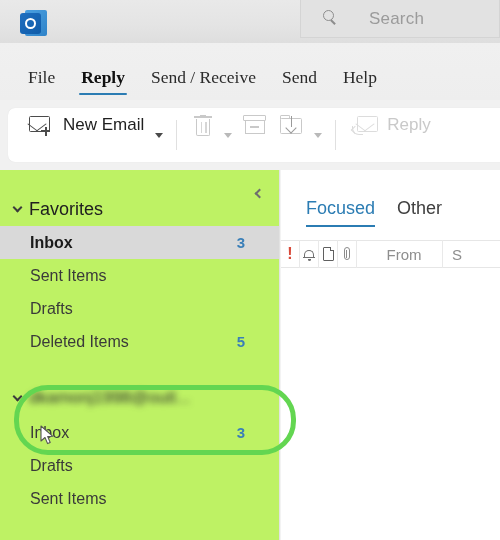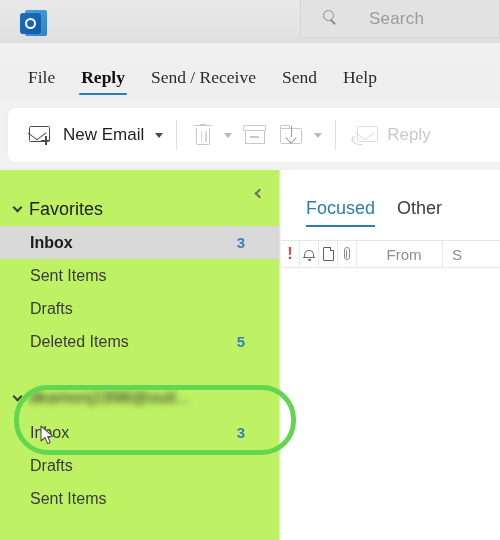--- a/index.html
+++ b/index.html
@@ -102,21 +102,21 @@
   .ribbon-card {
     position: absolute; left: 8px; top: 8px;
     width: 520px; height: 54px;
     background: #ffffff;
     border-radius: 7px;
     box-shadow: 0 0 1px rgba(0,0,0,.10);
     display: flex; align-items: center;
     padding-left: 14px;
   }
   .rb-btn {
-    display: flex; align-items: center; gap: 8px;
+    display: flex; align-items: flex-start; gap: 8px;
     height: 40px; padding: 0 7px;
     cursor: default; white-space: nowrap;
   }
   .rb-label { font-size: 17px; color: #1f1f1f; }
   .rb-label.dim { color: #c9c9c9; }
   .caret {
     width: 0; height: 0; flex: none;
     border-left: 4.5px solid transparent;
     border-right: 4.5px solid transparent;
     border-top: 5px solid #4a4a4a;

